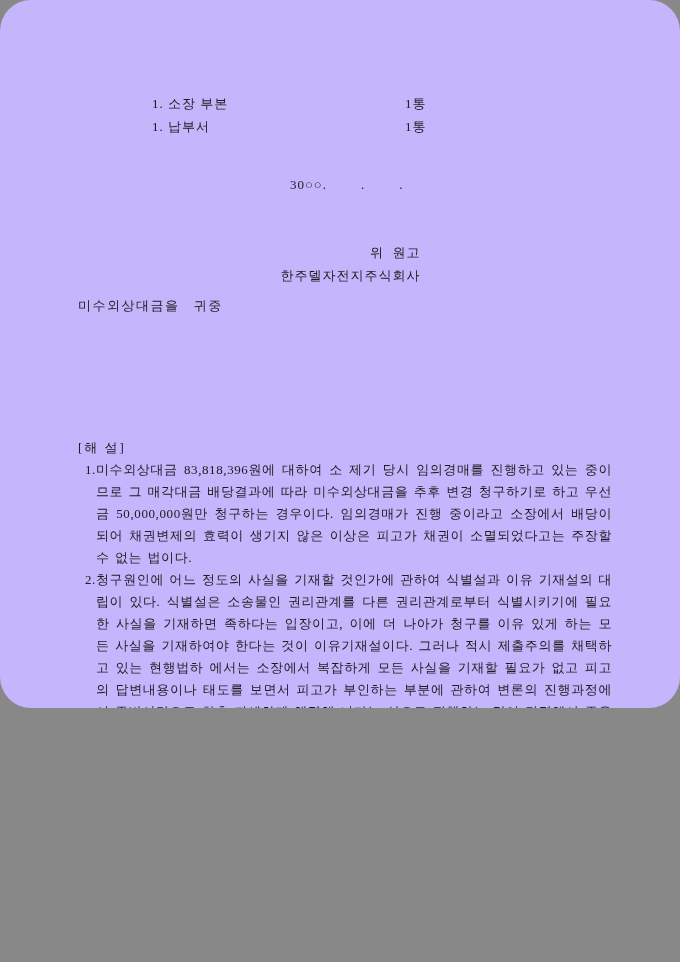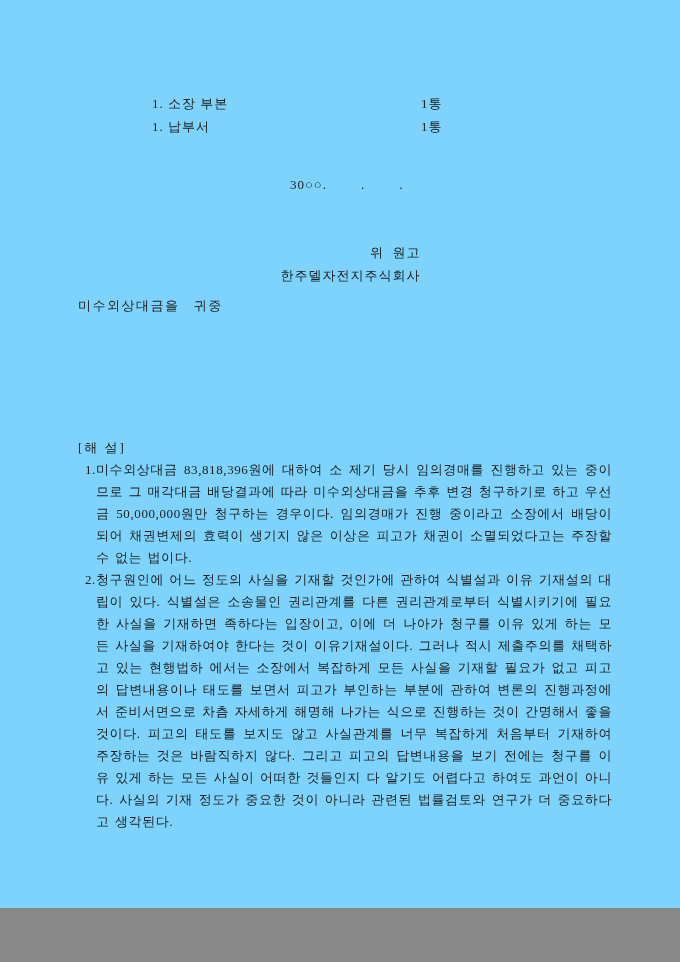--- a/index.html
+++ b/index.html
@@ -1,47 +1,47 @@
 <!DOCTYPE html>
 <html><head>
 <meta charset="utf-8">
 <style>
   * { margin: 0; padding: 0; box-sizing: border-box; }
   html, body { background: #888; }
   #page {
     position: relative;
     width: 680px;
-    height: 908px;
+    height: 708px;
     margin: 0 auto;
-    background: #7dd3fc;
+    background: #c4b5fd;
     color: #1c1c1c;
     font-family: "Liberation Serif", "DejaVu Serif", serif;
     font-size: 13px;
     overflow: hidden;
+    border-radius: 31px;
   }
   .pre { white-space: pre; }
 
   
   .attach-list {
     position: absolute;
     left: 152px;
     top: 92px;
     width: 320px;
   }
   .attach-row {
     position: relative;
     height: 23px;
     line-height: 23px;
     letter-spacing: 1px;
   }
   .attach-count {
     position: absolute;
     left: 253px;
     top: 0;
-    margin-left: 16px;
   }
 
   
   .doc-date {
     position: absolute;
     left: 290px;
     top: 176px;
     line-height: 18px;
     letter-spacing: 1px;
   }

